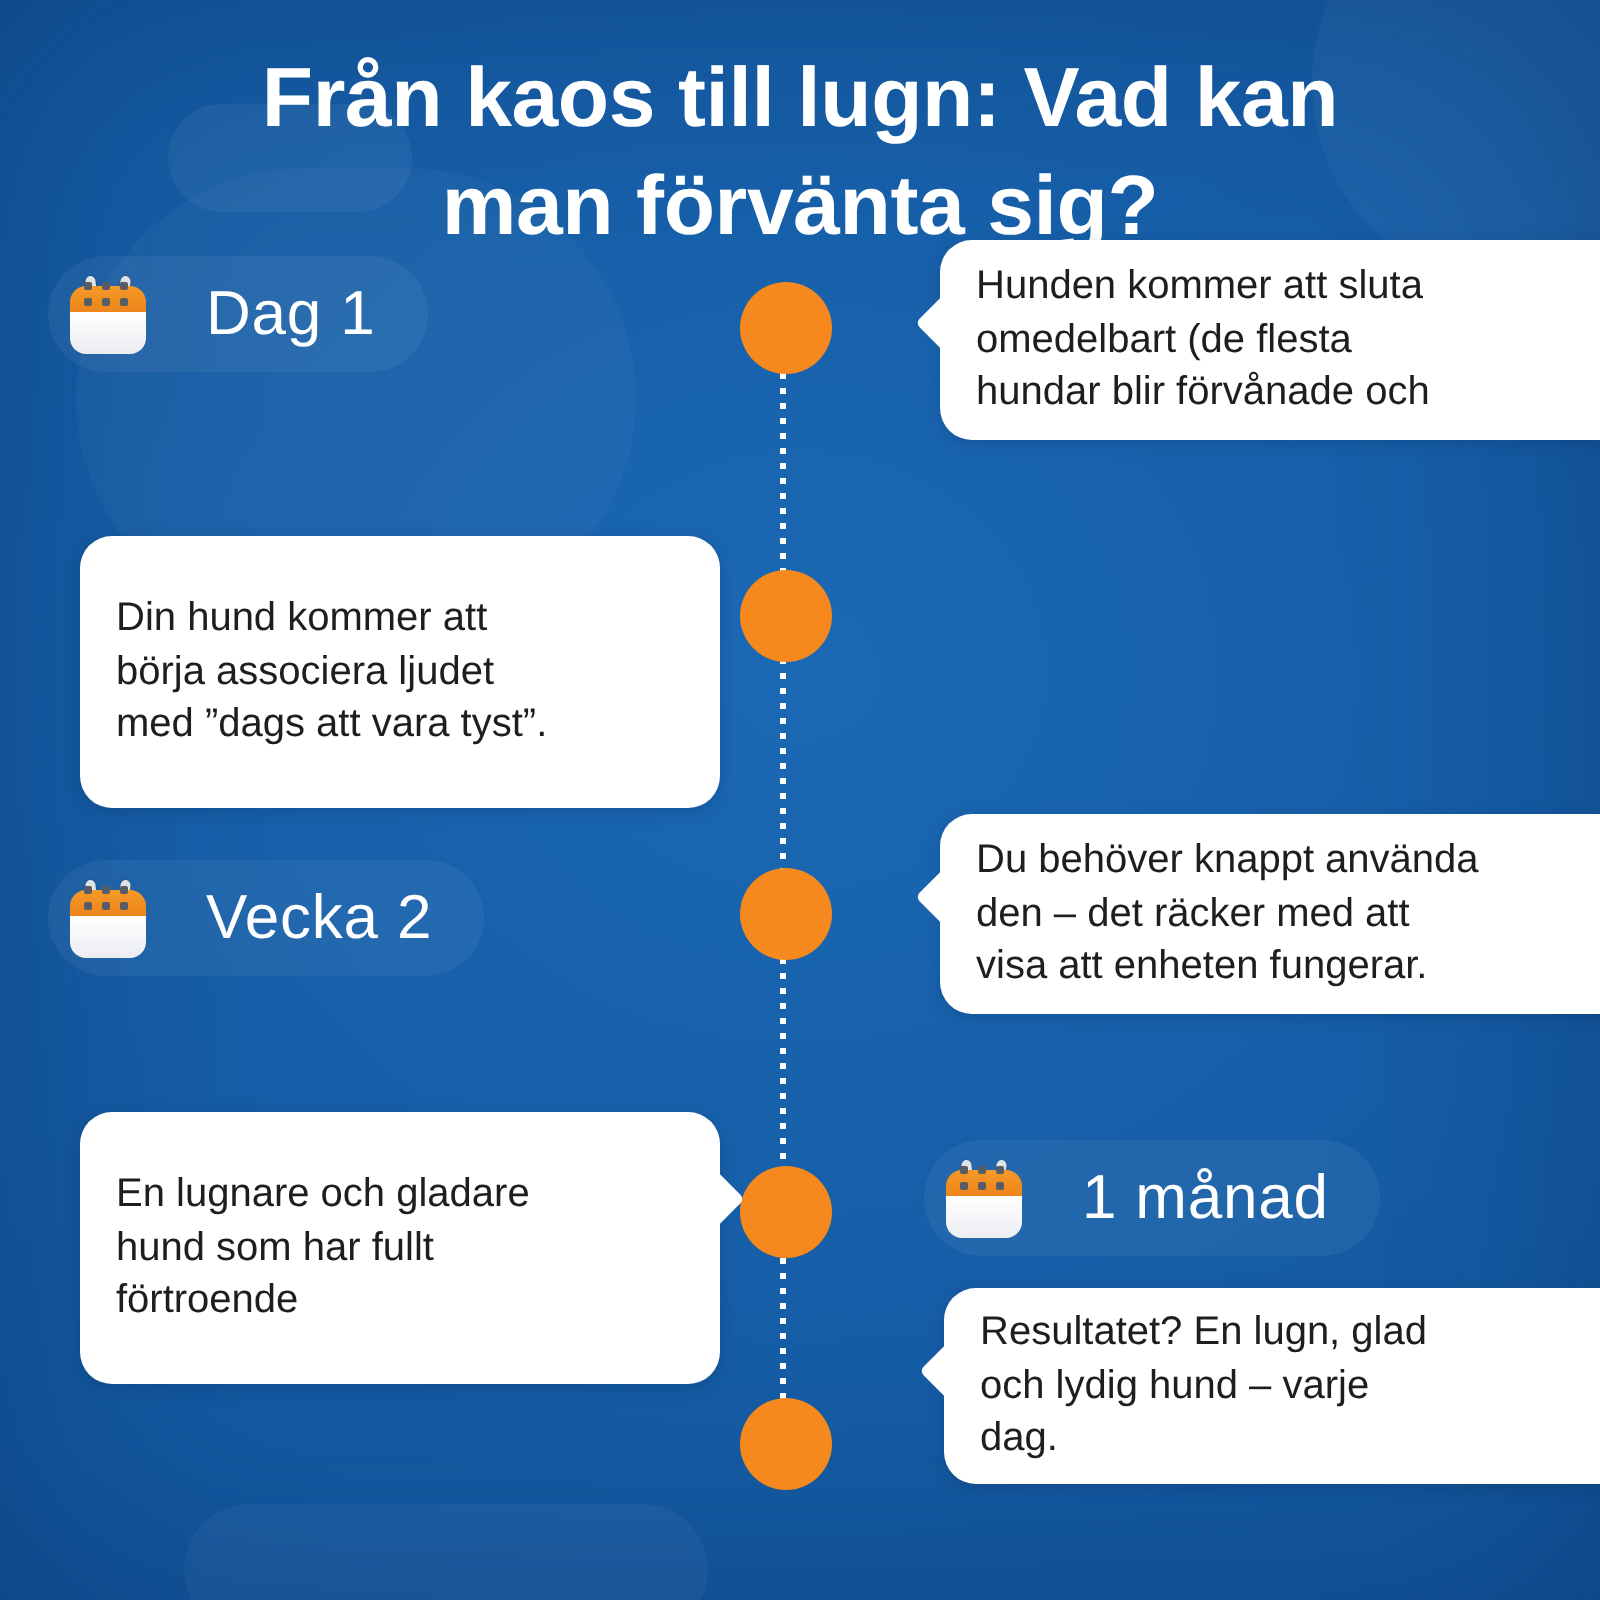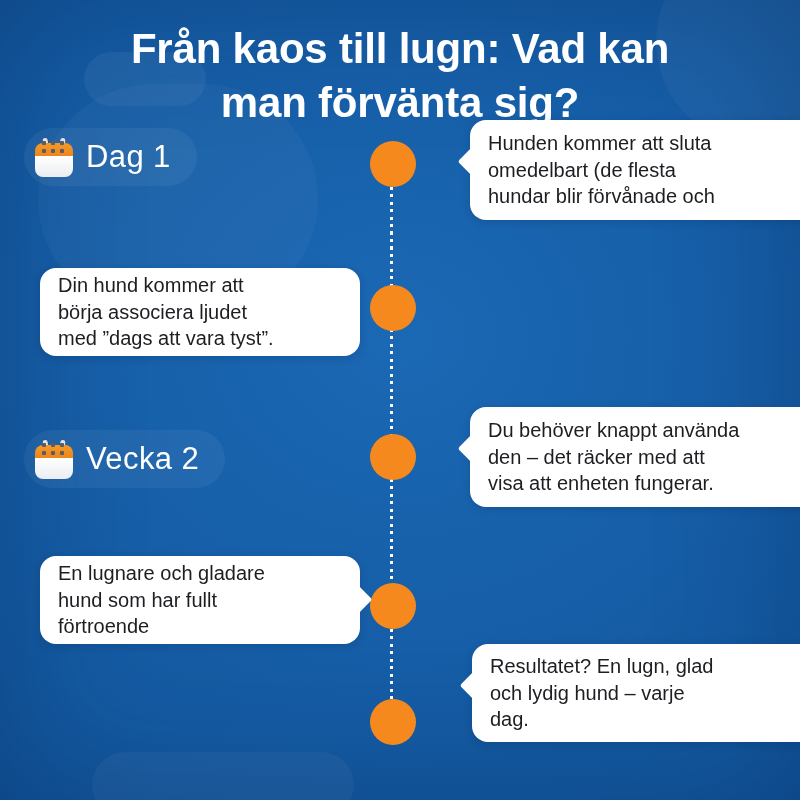--- a/index.html
+++ b/index.html
@@ -35,21 +35,21 @@
   }
   .tl-dot{
     position:absolute;left:370px;width:46px;height:46px;border-radius:50%;
     background:#F6891E;
   }
   .tl-dot.d1{top:141px;} .tl-dot.d2{top:285px;} .tl-dot.d3{top:434px;}
   .tl-dot.d4{top:583px;} .tl-dot.d5{top:699px;}
 
   
   .milestone{
-    position:absolute;display:flex;align-items:center;gap:12px;
+    position:absolute;display:flex;align-items:center;gap:29px;
     padding:9px 26px 9px 10px;border-radius:32px;
     background:rgba(255,255,255,.055);
   }
   .milestone .label{color:#fff;font-size:31px;font-weight:400;letter-spacing:.4px;white-space:nowrap;}
   .milestone.m1{left:24px;top:128px;}
   .milestone.m2{left:462px;top:276px;}
   .milestone.m3{left:24px;top:430px;}
   .milestone.m4{left:462px;top:570px;}
 
   
@@ -63,21 +63,21 @@
     box-shadow:9px 0 0 #575c66,18px 0 0 #575c66,0 8px 0 #575c66,9px 8px 0 #575c66,18px 8px 0 #575c66;}
 
   
   .bubble{
     position:absolute;background:#ffffff;border-radius:16px;
     color:#1D1D22;font-size:20px;line-height:1.33;
     box-shadow:0 2px 8px rgba(0,25,60,.18);
   }
   .bubble .txt{white-space:pre-line;display:block;}
   .bubble.right{width:318px;padding:10px 18px;}
-  .bubble.left{width:284px;padding:4px 18px;}
+  .bubble.left{width:284px;padding:28px 18px;}
   .bubble.b1{left:470px;top:120px;}
   .bubble.b2{left:40px;top:268px;}
   .bubble.b3{left:470px;top:407px;}
   .bubble.b4{left:40px;top:556px;}
   .bubble.b5{left:472px;top:644px;width:316px;padding:9px 18px;}
   .tail{position:absolute;width:21px;height:21px;background:#fff;transform:rotate(45deg);border-radius:3px;}
   .tail.tl{left:-8px;top:31px;}
   .tail.tr{right:-8px;top:33px;}
 </style>
 </head>
@@ -115,20 +115,30 @@
     <span class="cal">
       <span class="ring r1"></span>
         <span class="ring r2"></span>
       <span class="top"></span>
         <span class="body"></span>
         <span class="dots"></span>
     </span>
     <span class="label">Vecka 2</span>
   </div>
 
+  <div class="milestone m4">
+    <span class="cal">
+      <span class="ring r1"></span>
+        <span class="ring r2"></span>
+      <span class="top"></span>
+        <span class="body"></span>
+        <span class="dots"></span>
+    </span>
+    <span class="label">1 månad</span>
+  </div>
 
   <div class="bubble right b1">
     <span class="tail tl"></span>
     <span class="txt">Hunden kommer att sluta
 omedelbart (de flesta
 hundar blir förvånade och</span>
   </div>
 
   <div class="bubble left b2">
     <span class="txt">Din hund kommer att

